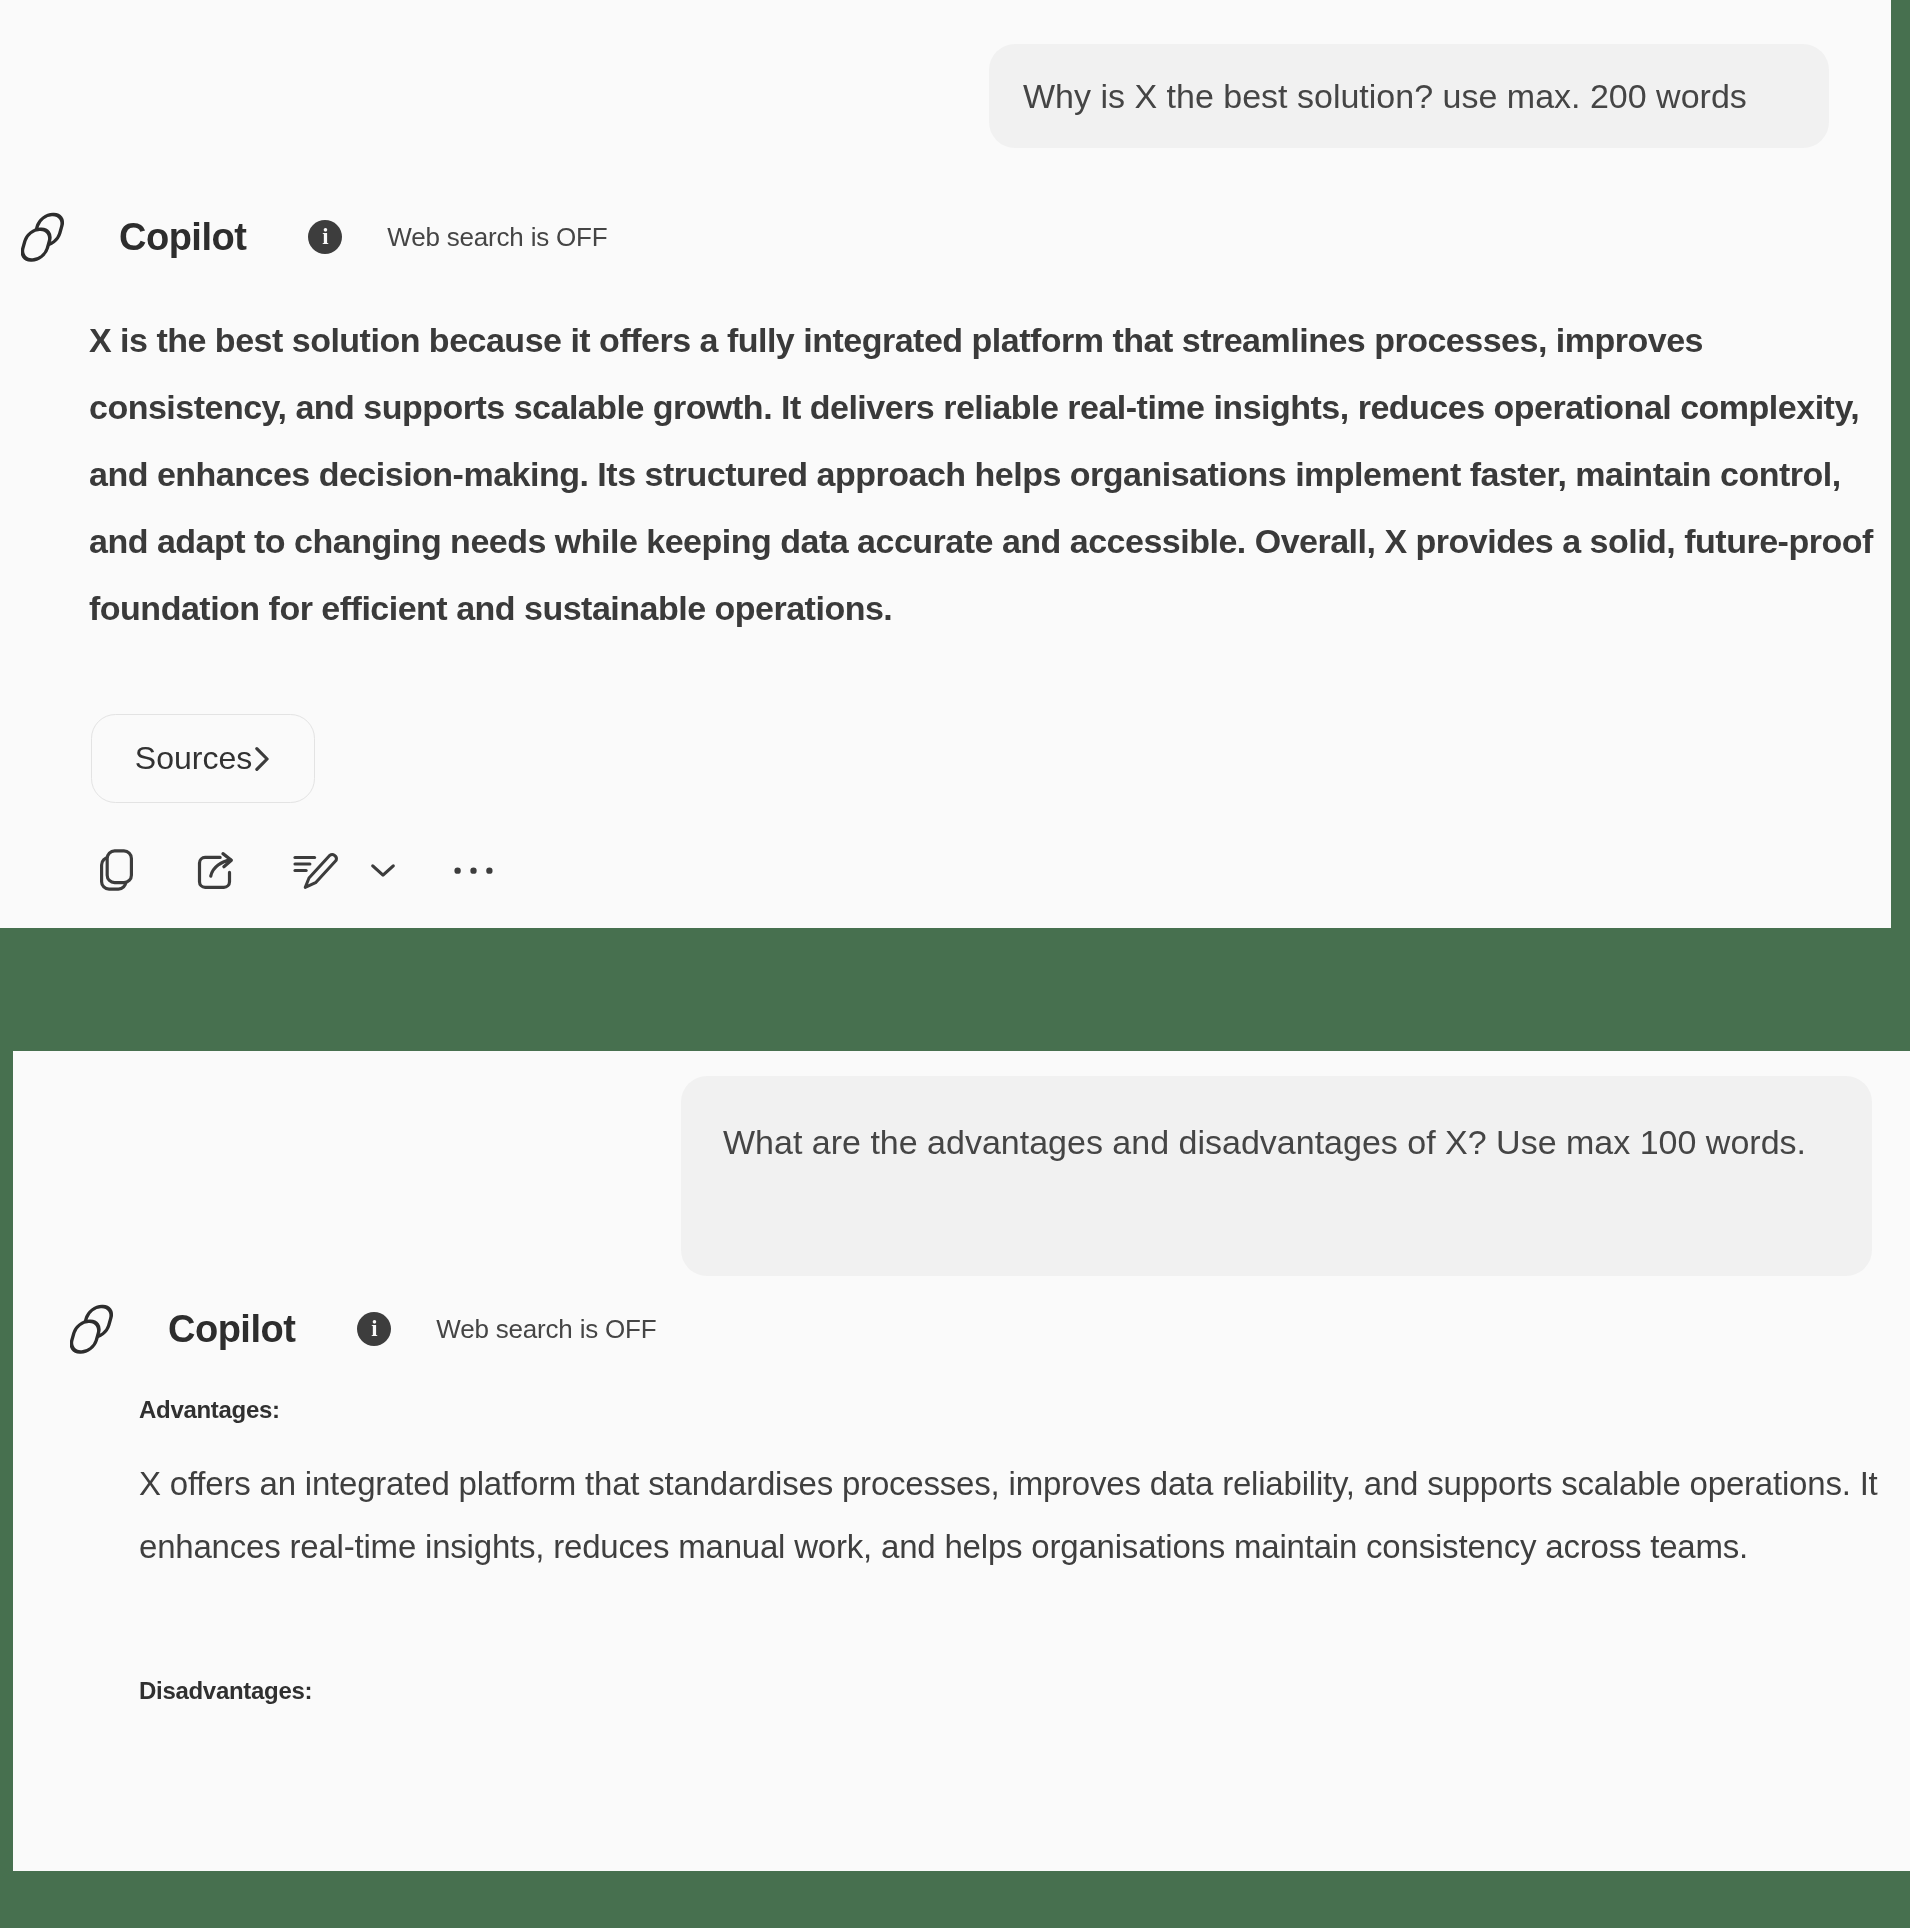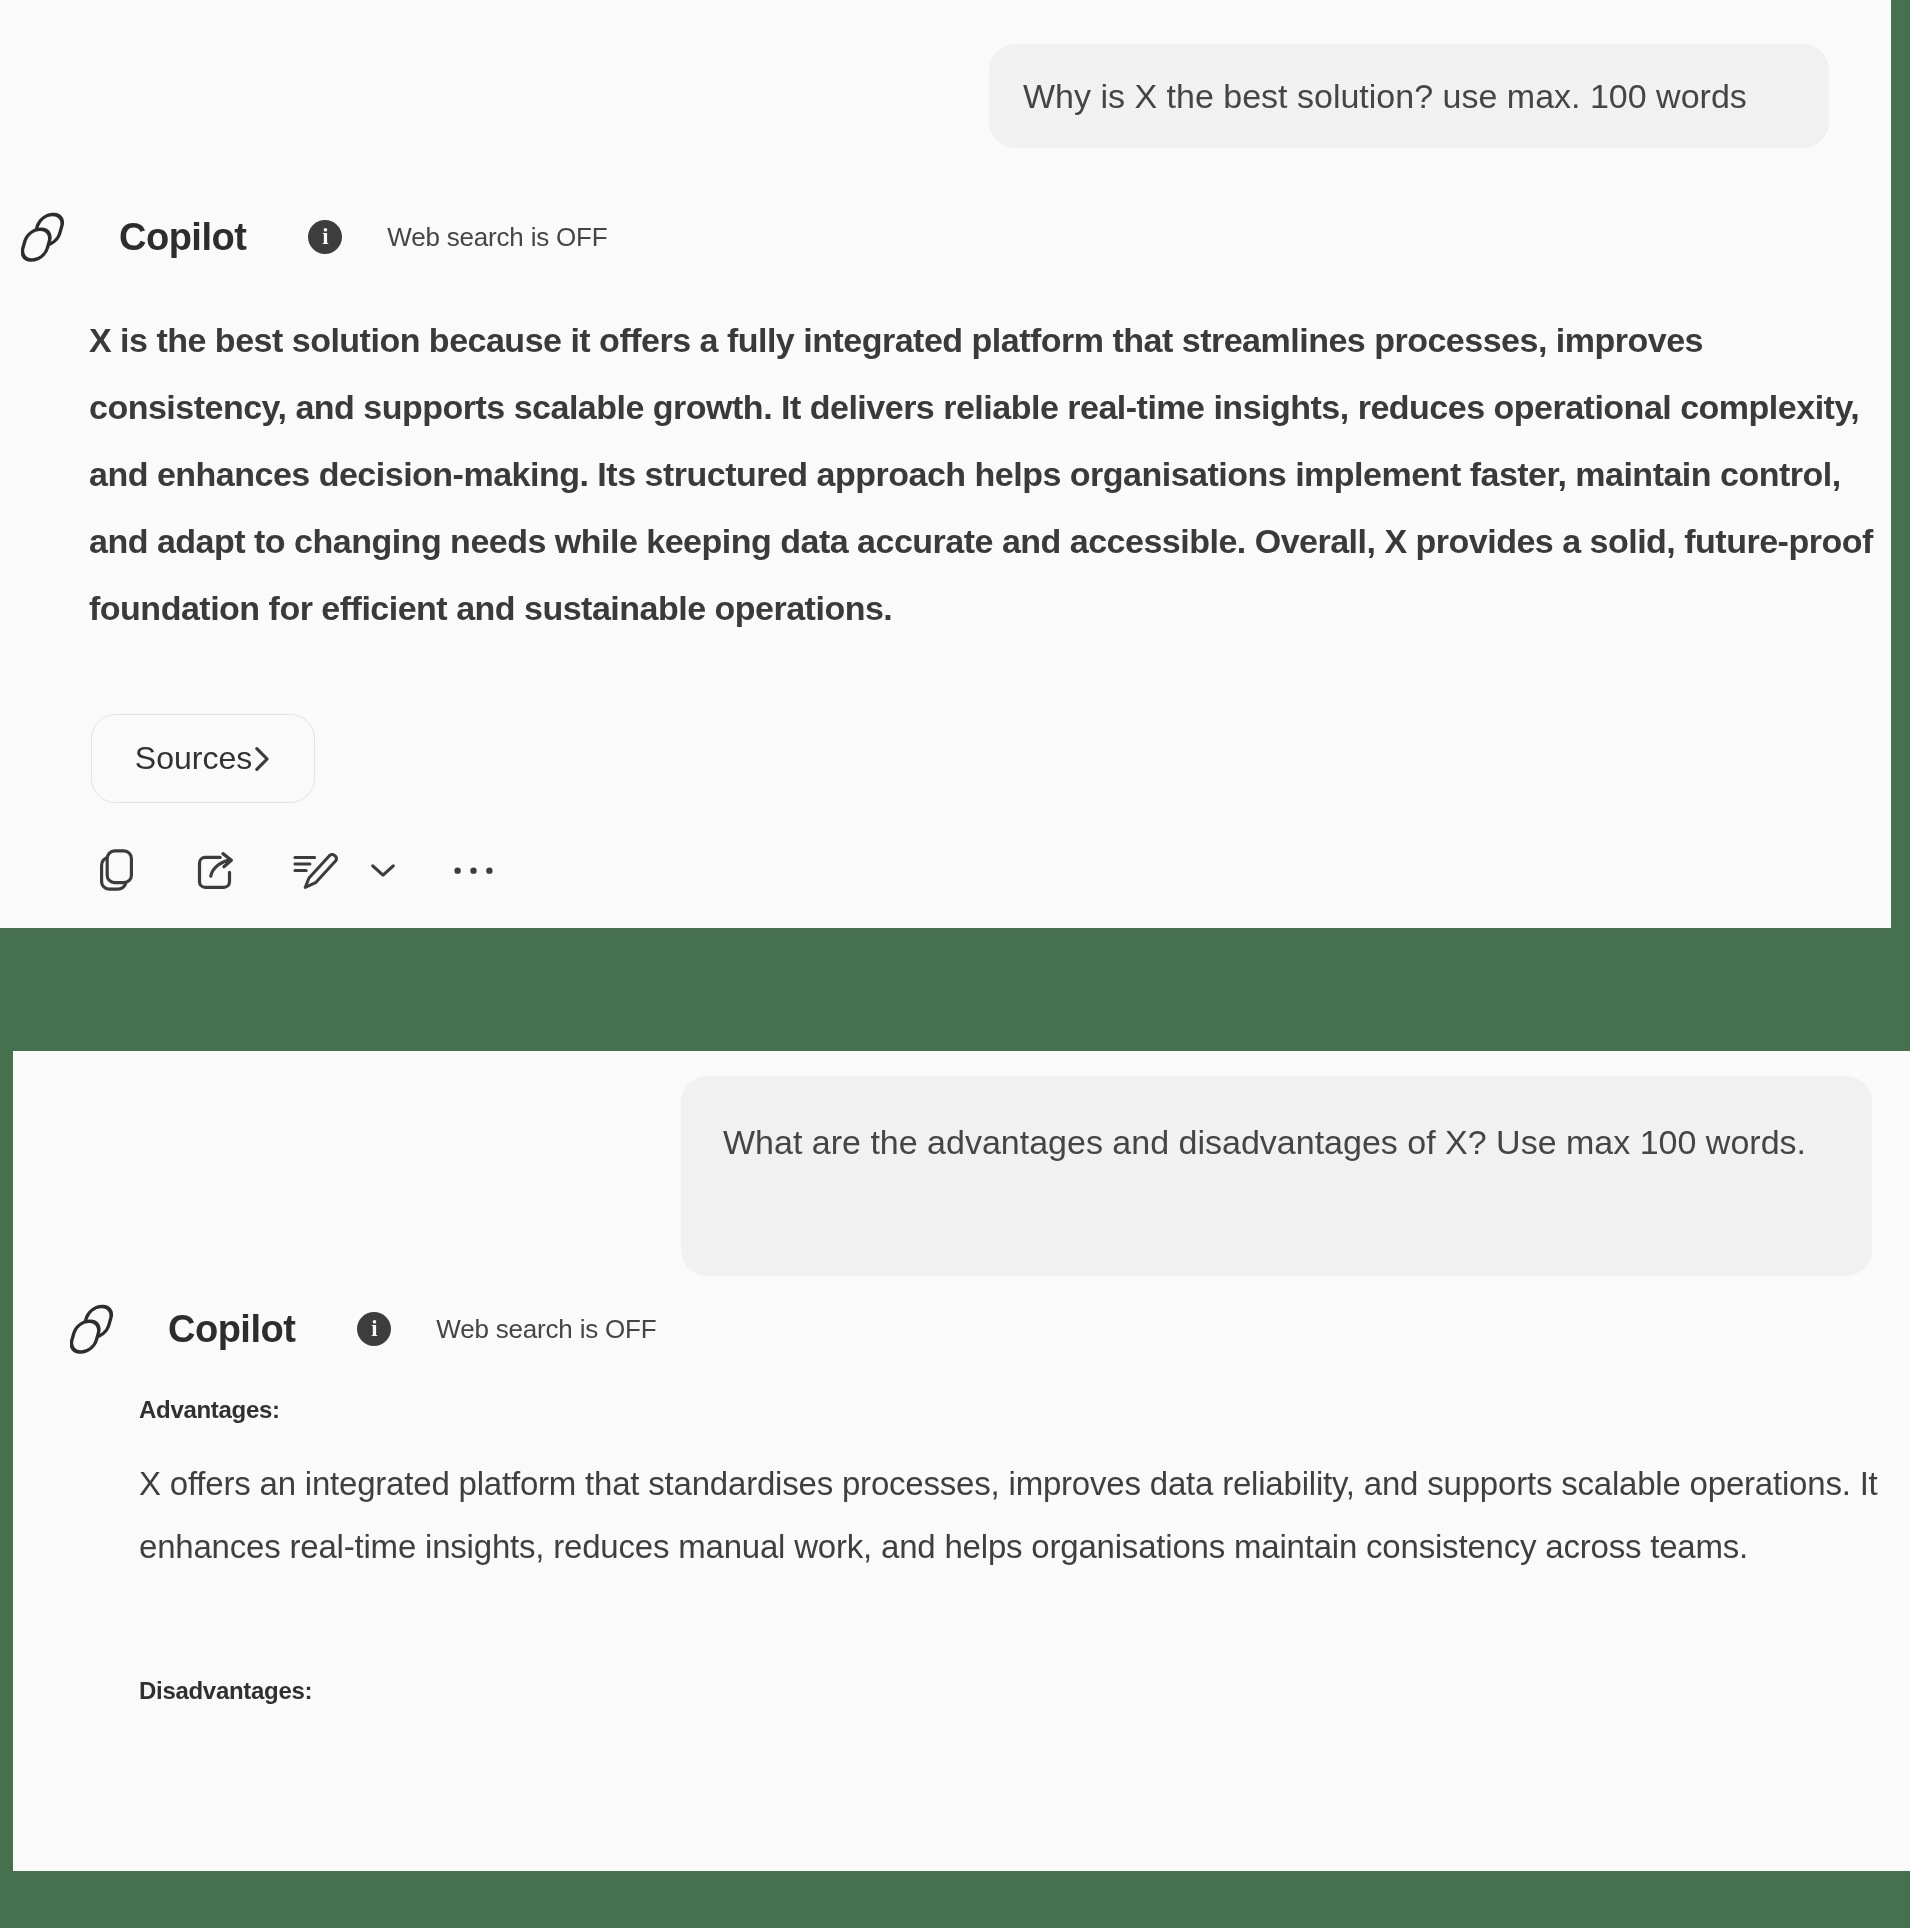--- a/index.html
+++ b/index.html
@@ -89,21 +89,21 @@
   .p-adv { top:401px; }
   .h-dis { top:626px; }
   .p-dis { top:682px; }
 </style>
 </head>
 <body>
 
 <section class="panel top-panel">
 
   <div class="user-bubble bubble-1">
-    <span>Why is X the best solution? use max. 100 words</span>
+    <span>Why is X the best solution? use max. 200 words</span>
   </div>
 
   <div class="copilot-row row-1">
     <svg class="copilot-logo" viewBox="0 0 52 50">
       <g transform="translate(9,0) skewX(-16)" stroke="#2d2d2d" stroke-width="3.4" fill="#fafafa">
         <rect x="11" y="2.5" width="24" height="30" rx="11.5"></rect>
         <rect x="3" y="17" width="24" height="30" rx="11.5"></rect>
       </g>
     </svg>
     <span class="copilot-name">Copilot</span>

